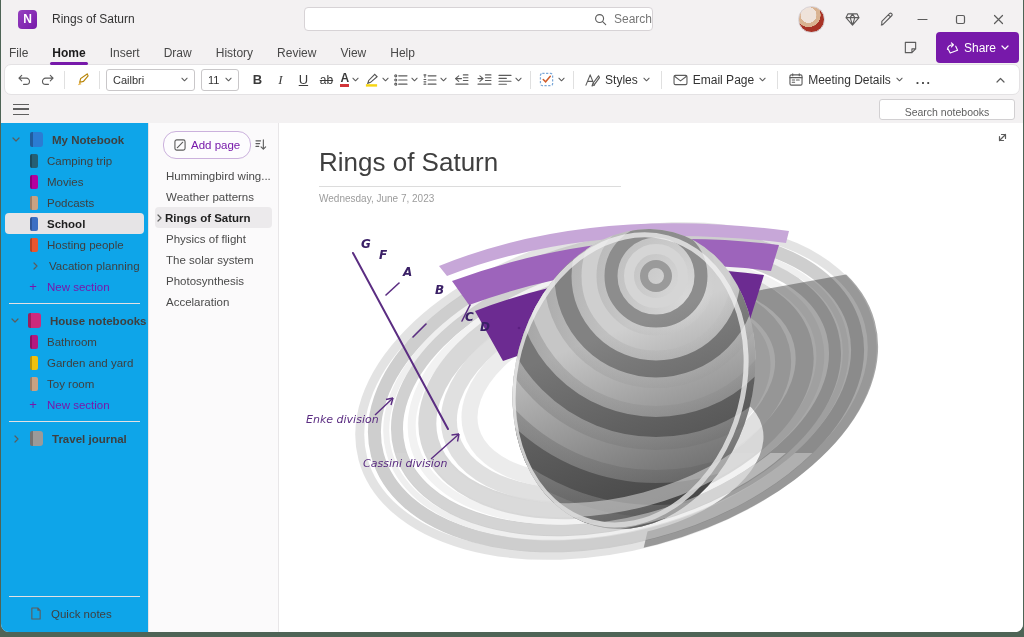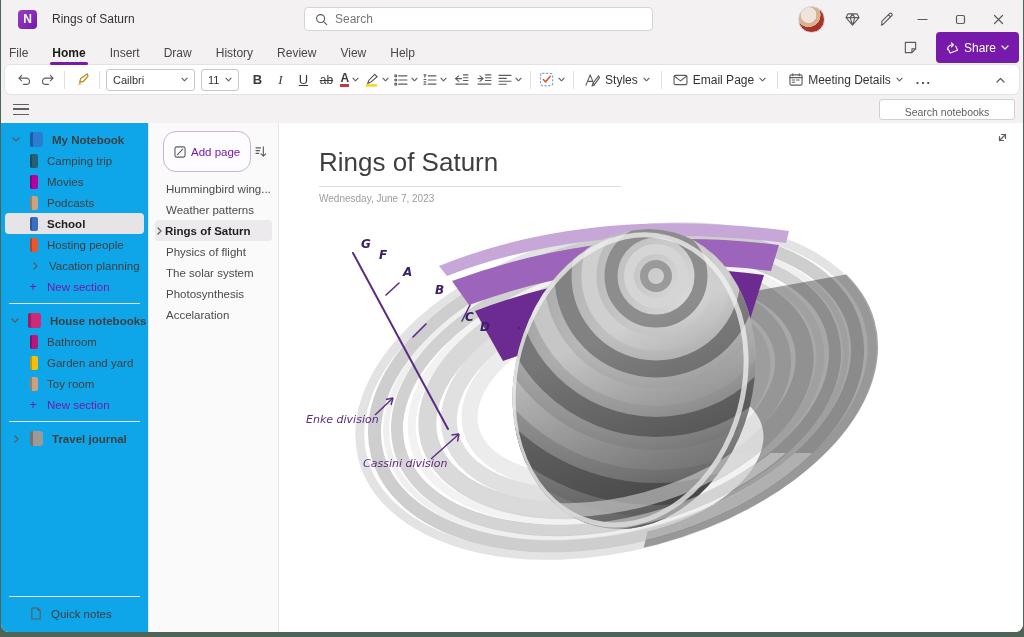--- a/index.html
+++ b/index.html
@@ -9,21 +9,21 @@
             border-radius:0 0 8px 8px; overflow:hidden; display:flex; flex-direction:column; }
 
   
   .titlebar { height:38px; display:flex; align-items:center; position:relative; flex:0 0 auto; }
   .appicon { width:19px; height:19px; margin-left:17px; border-radius:4px;
              background:linear-gradient(135deg,#9540bf,#7719aa); color:#fff; font-size:12px;
              font-weight:bold; display:flex; align-items:center; justify-content:center; }
   .win-title { margin-left:15px; font-size:12px; color:#333; }
   .tb-search { position:absolute; left:303px; top:7px; width:349px; height:24px; background:#fff;
                border:1px solid #d7d3d6; border-radius:4px; display:flex; align-items:center;
-               padding-left:10px; gap:7px; color:#767676; font-size:12px; }
+               padding-left:10px; gap:7px; color:#767676; font-size:12px;justify-content:flex-end; }
   .tb-right { margin-left:auto; display:flex; align-items:center; gap:4px; padding-right:8px; }
   .avatar { width:27px; height:27px; border-radius:50%; margin-right:8px;
             background:radial-gradient(circle at 38% 32%, #efe3da 0 34%, #d9b391 35% 52%, #a83326 53% 78%, #6d1f17 79%);
             border:1px solid #d8d2d6; }
   .glyphbtn { width:30px; height:28px; display:flex; align-items:center; justify-content:center; color:#555; }
   .winctl { width:34px; height:30px; display:flex; align-items:center; justify-content:center; color:#444; }
   svg.ic { display:block; }
   svg.ic * { fill:none; stroke:#5c5c5c; stroke-width:1.2; stroke-linecap:round; stroke-linejoin:round; }
 
   
@@ -79,21 +79,21 @@
   .sectab { width:8px; height:14px; border-radius:2px; border-left:2px solid rgba(0,0,0,.22); flex:0 0 auto; }
   .newsec { color:#7719aa; }
   .plus { font-size:13px; color:#7719aa; width:10px; text-align:center; }
   .sdivider { height:1px; background:#e3e1e3; margin:6px 8px; }
   .sidebar .bottom { margin-top:auto; padding-bottom:8px; }
 
   
   .pagelist { width:130px; background:#fbfafb; border-right:1px solid #e8e6e8; padding-top:8px;
               font-size:11.5px; color:#4a4a4a; }
   .pl-head { display:flex; align-items:center; justify-content:space-between; padding:0 10px 6px 14px; }
-  .addpage { border:1px solid #cbb1dd; border-radius:13px; height:41px; display:flex; align-items:center;
+  .addpage { border:1px solid #cbb1dd; border-radius:13px; height:28px; display:flex; align-items:center;
              gap:5px; padding:0 10px; color:#7719aa; font-size:11.5px; background:#fdfcfe; }
   .prow { height:21px; display:flex; align-items:center; margin:0 6px 0 6px; padding-left:11px;
           border-radius:4px; white-space:nowrap; overflow:hidden; }
   .prow.sel { background:#eceaec; font-weight:bold; color:#1f1f1f; padding-left:2px; gap:3px; }
 
   
   .content { flex:1; background:#fff; position:relative; overflow:hidden; }
   .page-title { position:absolute; left:40px; top:24px; font-size:26px; font-weight:300; color:#3f3f3f; z-index:2; }
   .title-rule { position:absolute; left:40px; top:63px; width:302px; height:1px; background:#dcdcdc; z-index:2; }
   .page-date { position:absolute; left:40px; top:70px; font-size:10px; color:#9c9c9c; z-index:2; }

